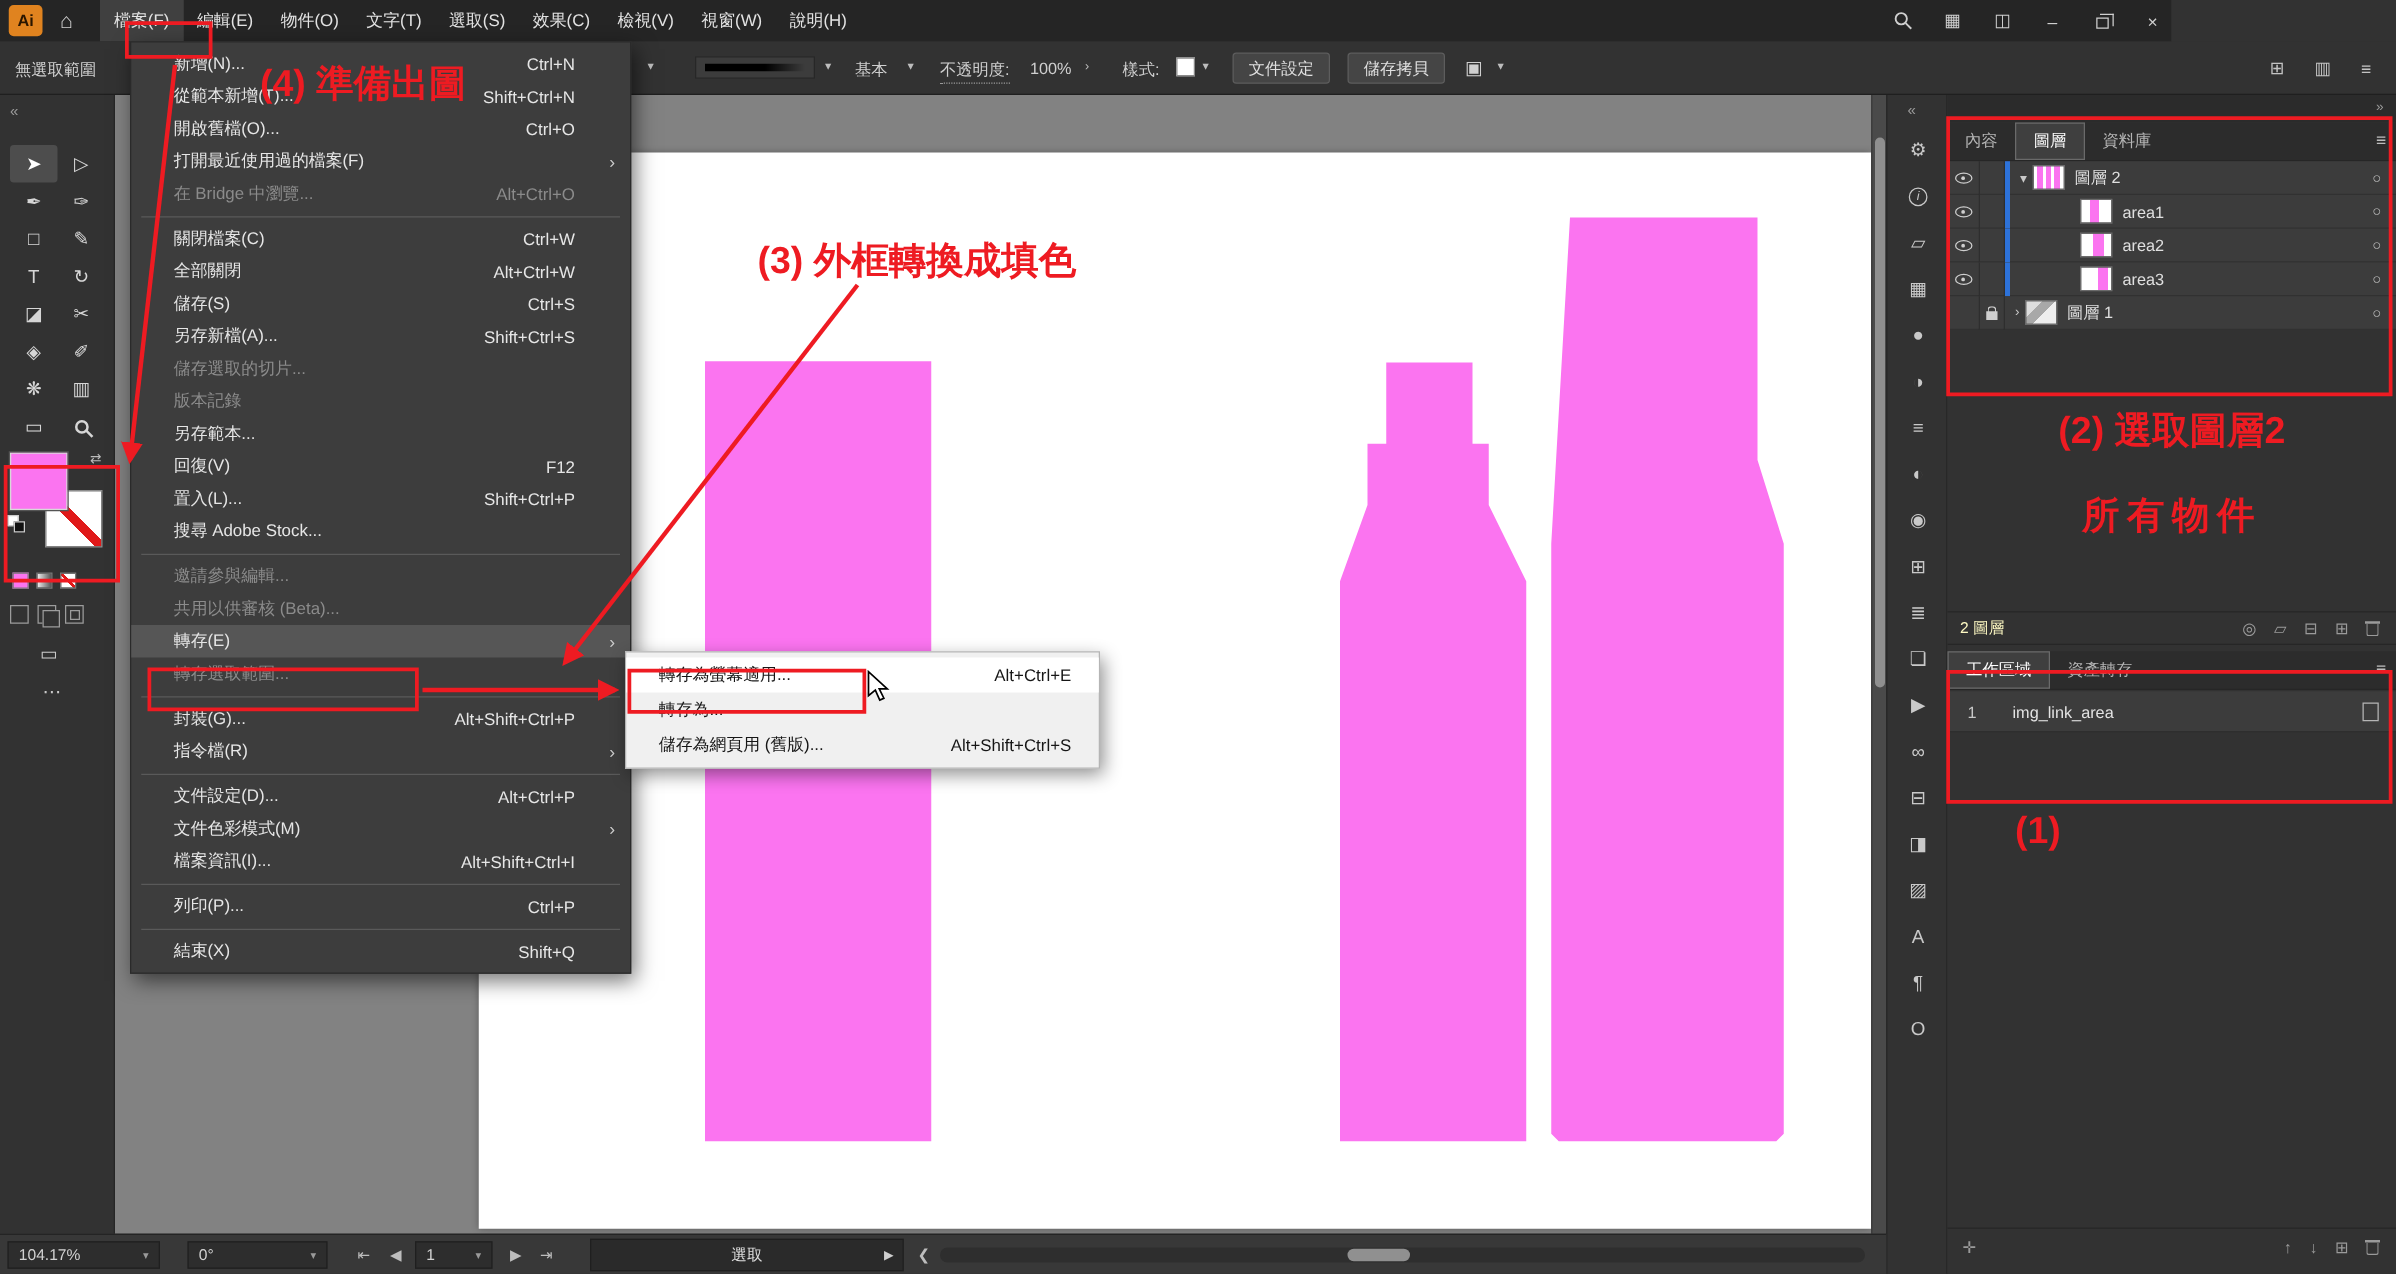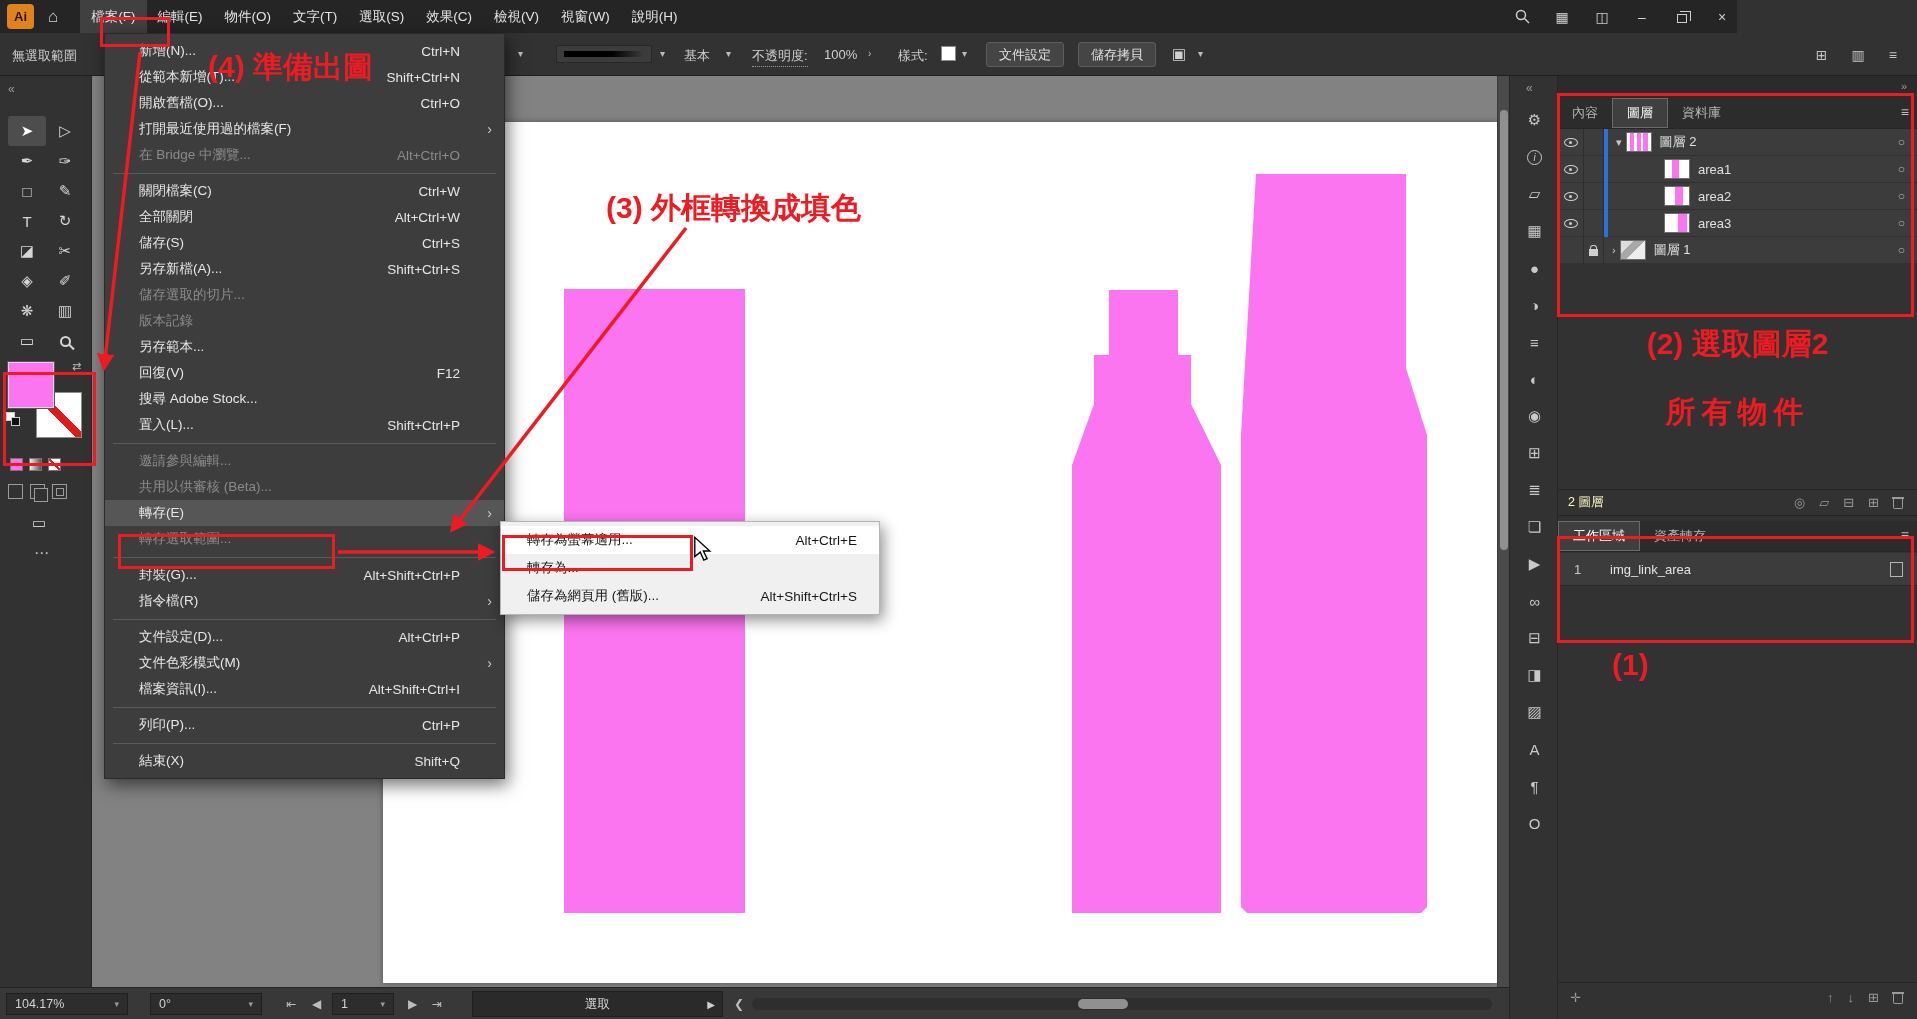--- a/index.html
+++ b/index.html
@@ -482,25 +482,25 @@
       <span class="fm-label">版本記錄</span>
     </div>
     <div class="fm-item">
       <span class="fm-label">另存範本...</span>
     </div>
     <div class="fm-item">
       <span class="fm-label">回復(V)</span>
       <span class="fm-short">F12</span>
     </div>
     <div class="fm-item">
-      <span class="fm-label">搜尋 Adobe Stock...</span>
-    </div>
-    <div class="fm-item">
       <span class="fm-label">置入(L)...</span>
       <span class="fm-short">Shift+Ctrl+P</span>
+    </div>
+    <div class="fm-item">
+      <span class="fm-label">搜尋 Adobe Stock...</span>
     </div>
     <div class="fm-sep"></div>
     <div class="fm-item dis">
       <span class="fm-label">邀請參與編輯...</span>
     </div>
     <div class="fm-item dis">
       <span class="fm-label">共用以供審核 (Beta)...</span>
     </div>
     <div class="fm-item hl">
       <span class="fm-label">轉存(E)</span>

